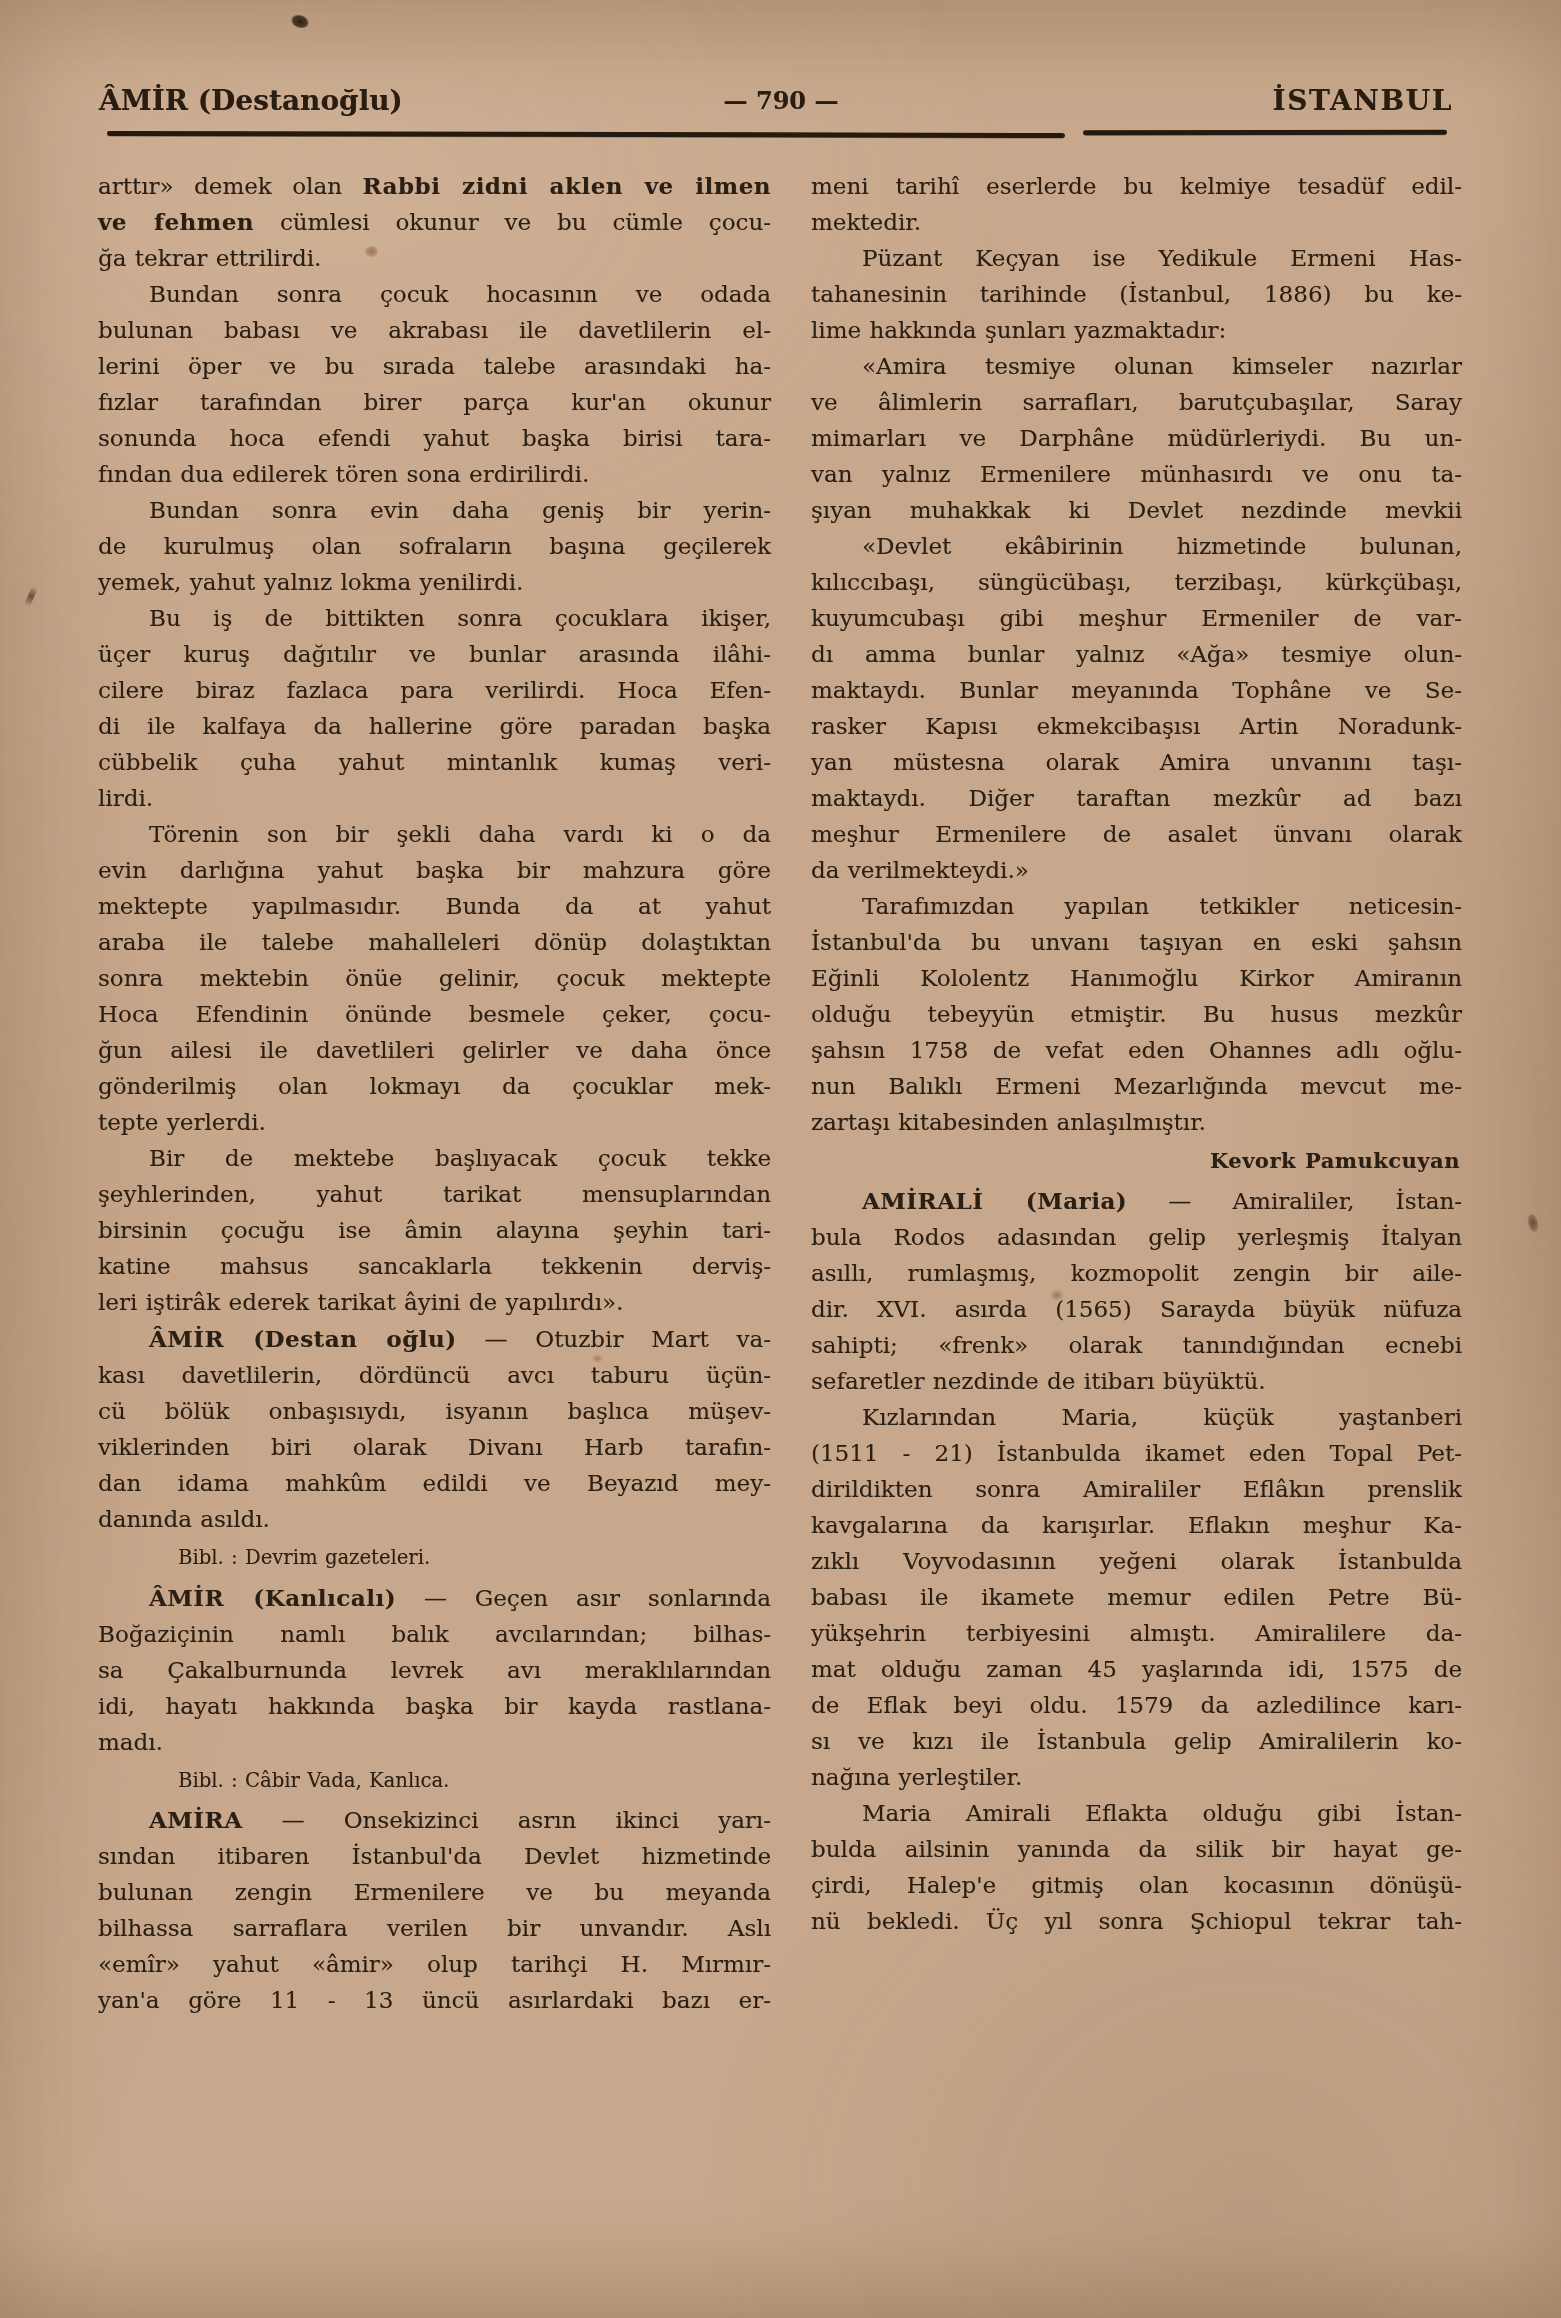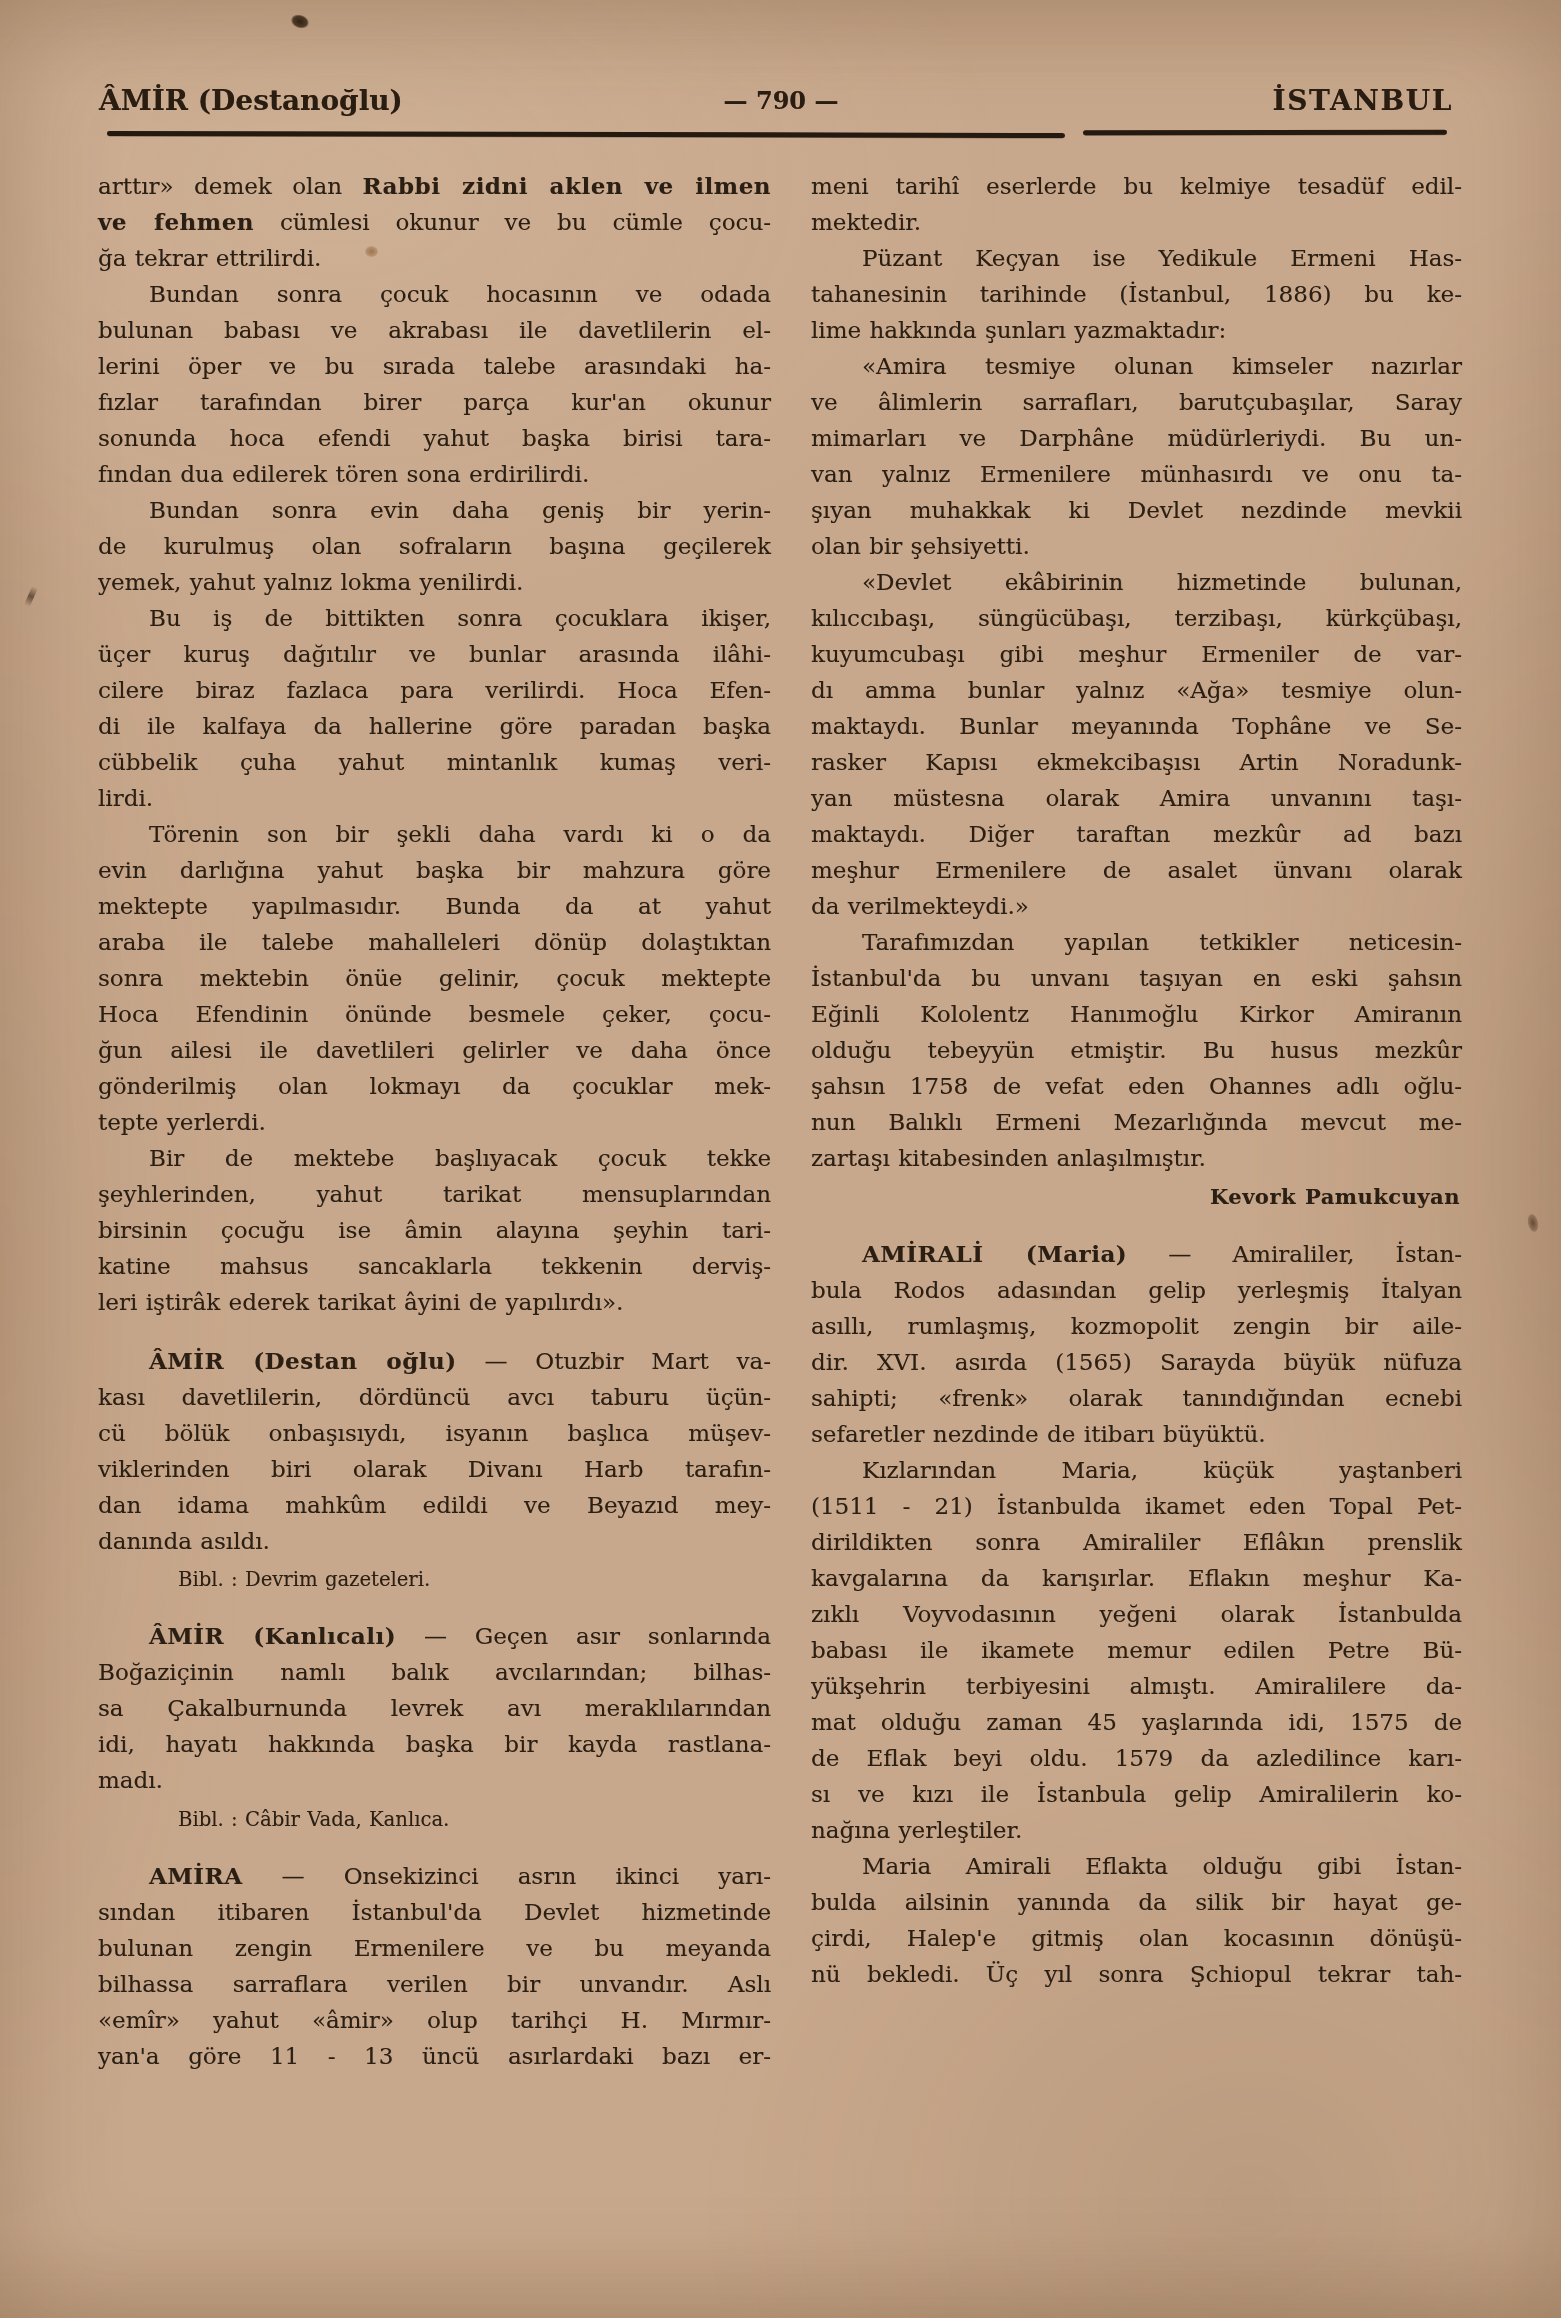--- a/index.html
+++ b/index.html
@@ -29,21 +29,21 @@
   .rule-right{left:1083px;top:130px;width:364px;transform:rotate(-0.1deg);}
   
   .col{position:absolute;top:168px;font-size:23px;line-height:36px;
     text-shadow:0.3px 0.3px 0.5px rgba(43,31,20,0.35);word-spacing:1.1px;}
   .col-left{left:98px;width:673px;}
   .col-right{left:811px;width:651px;}
   .line{text-align:justify;text-align-last:justify;text-justify:inter-word;}
   .line.last{text-align-last:left;}
   .para.flush-last .line.last{text-align-last:justify;}
   .para.indent .line:first-child{text-indent:51px;}
-  .para.entry{margin-top:23px;}
+  .para.entry{margin-top:1px;}
   .bold{font-weight:700;letter-spacing:0.5px;}
   .bibl{font-weight:400;font-size:19.6px;line-height:31px;padding-left:80px;
     margin:5.3px 0 6.3px;text-align:left;}
   .signature{font-weight:700;font-size:21px;line-height:33px;text-align:right;
     margin:4.2px 2.1px 6.3px 0;letter-spacing:0.5px;}
   
   .speck{position:absolute;background:radial-gradient(ellipse at center,#38281733 0%,#382817cc 35%,#38281700 75%);border-radius:50%;pointer-events:none;}
   .speck.s1{left:291px;top:15px;width:18px;height:12.7px;transform:rotate(18deg);
     background:radial-gradient(ellipse at center,#2e2012 0%,#2e2012cc 55%,transparent 78%);}
   .speck.s2{left:365px;top:246px;width:12.7px;height:10.6px;
@@ -146,21 +146,20 @@
       <div class="line"><span>Püzant Keçyan ise Yedikule Ermeni Has-</span></div>
       <div class="line"><span>tahanesinin tarihinde (İstanbul, 1886) bu ke-</span></div>
       <div class="line last"><span>lime hakkında şunları yazmaktadır:</span></div>
     </div>
     <div class="para indent">
       <div class="line"><span>«Amira tesmiye olunan kimseler nazırlar</span></div>
       <div class="line"><span>ve âlimlerin sarrafları, barutçubaşılar, Saray</span></div>
       <div class="line"><span>mimarları ve Darphâne müdürleriydi. Bu un-</span></div>
       <div class="line"><span>van yalnız Ermenilere münhasırdı ve onu ta-</span></div>
       <div class="line"><span>şıyan muhakkak ki Devlet nezdinde mevkii</span></div>
-      <div class="line last"><span>olan bir şehsiyetti.</span></div>
     </div>
     <div class="para indent">
       <div class="line"><span>«Devlet ekâbirinin hizmetinde bulunan,</span></div>
       <div class="line"><span>kılıccıbaşı, süngücübaşı, terzibaşı, kürkçübaşı,</span></div>
       <div class="line"><span>kuyumcubaşı gibi meşhur Ermeniler de var-</span></div>
       <div class="line"><span>dı amma bunlar yalnız «Ağa» tesmiye olun-</span></div>
       <div class="line"><span>maktaydı. Bunlar meyanında Tophâne ve Se-</span></div>
       <div class="line"><span>rasker Kapısı ekmekcibaşısı Artin Noradunk-</span></div>
       <div class="line"><span>yan müstesna olarak Amira unvanını taşı-</span></div>
       <div class="line"><span>maktaydı. Diğer taraftan mezkûr ad bazı</span></div>

